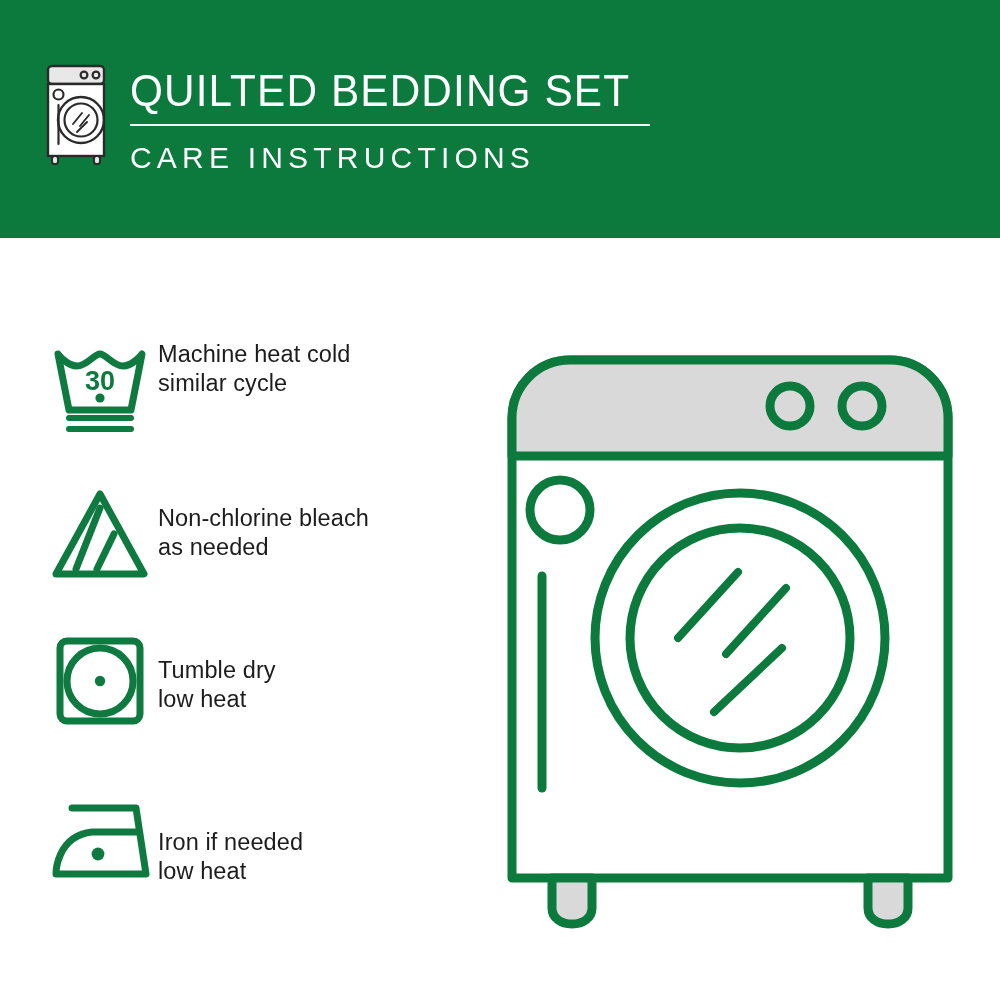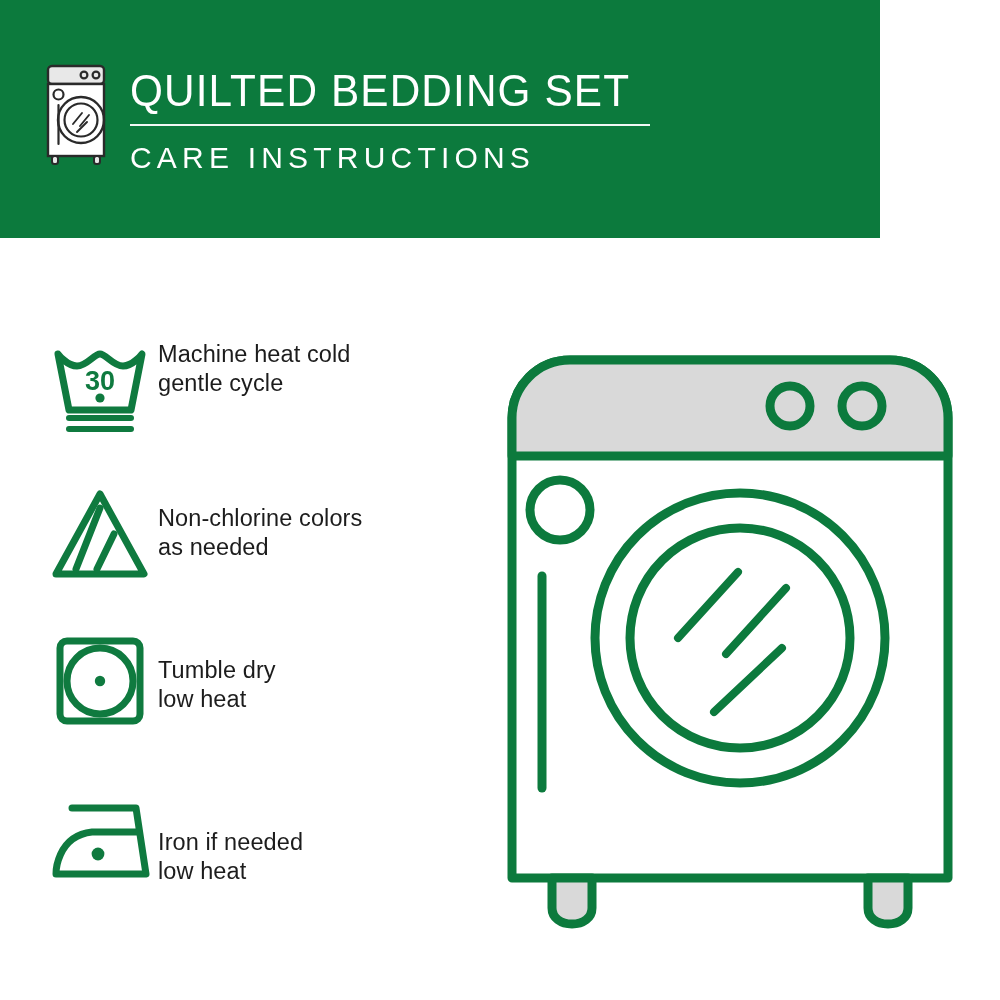--- a/index.html
+++ b/index.html
@@ -17,21 +17,21 @@
     height: 1000px;
     background: #ffffff;
     overflow: hidden;
   }
 
   
   .header {
     position: absolute;
     left: 0;
     top: 0;
-    width: 880px;
+    width: 1000px;
     height: 238px;
     background: #0c7a3d;
     box-sizing: border-box;
   }
   .header-inner {
     position: absolute;
     left: 44px;
     top: 62px;
     display: flex;
     align-items: flex-start;
@@ -172,34 +172,34 @@
           <svg width="104" height="96" viewBox="0 0 104 96">
             <path d="M10 16 C10 16 19 28 29 28 C39 28 46 16 52 16 C58 16 65 28 75 28 C85 28 94 16 94 16 L83 72 L21 72 Z" fill="none" stroke="#0f7a3f" stroke-width="7" stroke-linejoin="round" stroke-linecap="round"></path>
             <text x="52" y="52" font-family="Liberation Sans, sans-serif" font-size="27" font-weight="bold" fill="#0f7a3f" text-anchor="middle">30</text>
             <circle cx="52" cy="60" r="4.6" fill="#0f7a3f"></circle>
             <line x1="21" y1="80" x2="83" y2="80" stroke="#0f7a3f" stroke-width="6" stroke-linecap="round"></line>
             <line x1="21" y1="91" x2="83" y2="91" stroke="#0f7a3f" stroke-width="6" stroke-linecap="round"></line>
           </svg>
         </div>
         <div class="care-text">
           <span class="ln">Machine heat cold</span>
-          <span class="ln">gentle cycle</span>
+          <span class="ln">similar cycle</span>
         </div>
       </div>
 
       <div class="care-row row-bleach">
         <div class="care-symbol">
           <svg width="104" height="96" viewBox="0 0 104 96">
             <path d="M52 8 L96 88 L8 88 Z" fill="none" stroke="#0f7a3f" stroke-width="7" stroke-linejoin="round"></path>
             <line x1="52" y1="22" x2="28" y2="83" stroke="#0f7a3f" stroke-width="7" stroke-linecap="round"></line>
             <line x1="66" y1="48" x2="49" y2="83" stroke="#0f7a3f" stroke-width="7" stroke-linecap="round"></line>
           </svg>
         </div>
         <div class="care-text">
-          <span class="ln">Non-chlorine colors</span>
+          <span class="ln">Non-chlorine bleach</span>
           <span class="ln">as needed</span>
         </div>
       </div>
 
       <div class="care-row row-dry">
         <div class="care-symbol">
           <svg width="104" height="96" viewBox="0 0 104 96">
             <rect x="12" y="7" width="80" height="80" rx="7" ry="7" fill="none" stroke="#0f7a3f" stroke-width="7"></rect>
             <circle cx="52" cy="47" r="33" fill="none" stroke="#0f7a3f" stroke-width="7"></circle>
             <circle cx="52" cy="47" r="5.2" fill="#0f7a3f"></circle>

